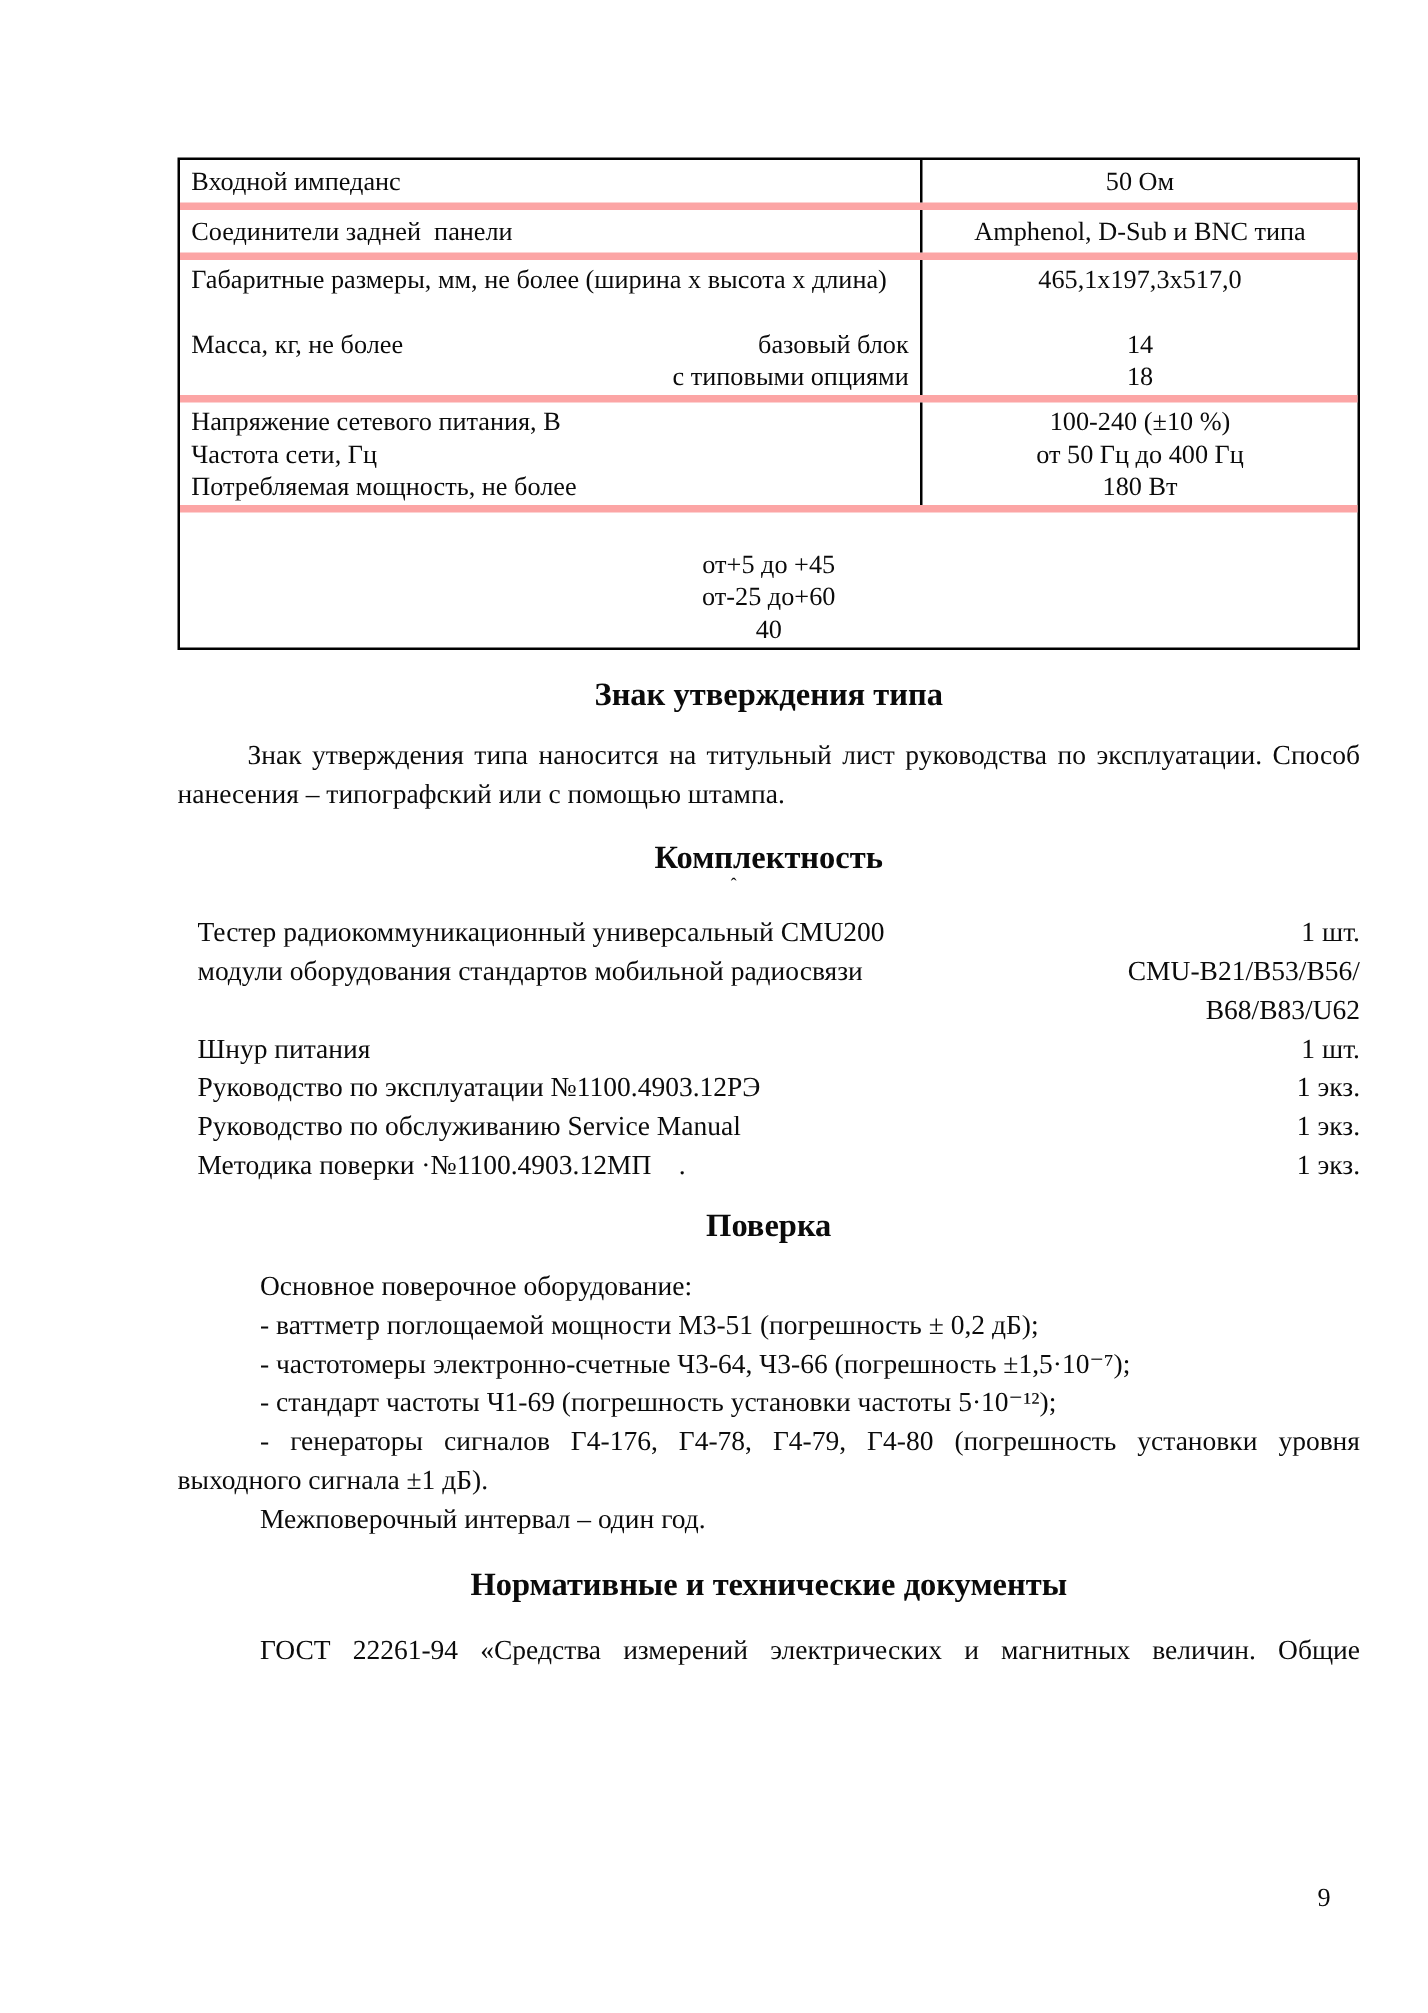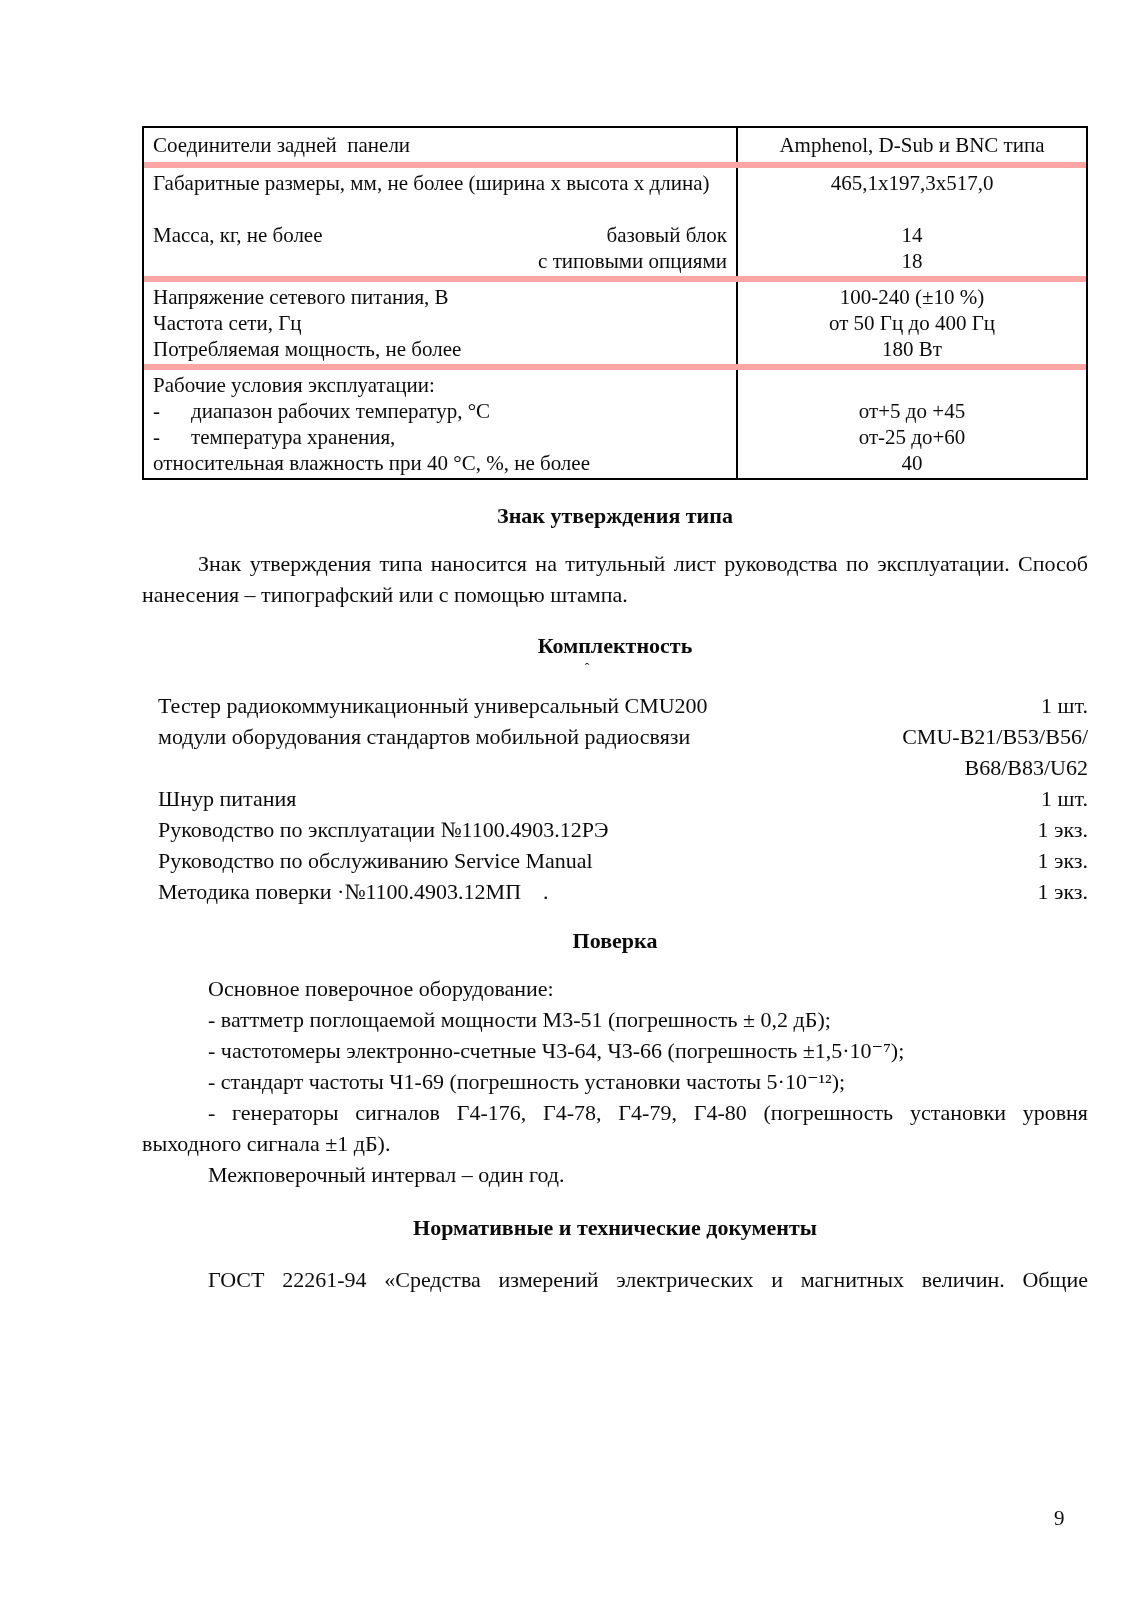--- a/index.html
+++ b/index.html
@@ -19,21 +19,21 @@
   .tleft{width:594px;border-right:2px solid #000;padding:2px 9px;}
   .tright{flex:1;text-align:center;padding:2px 6px;}
   .t-single .tleft,.t-single .tright{padding-top:4px;padding-bottom:4px;line-height:26px;}
   .lline{height:26px;line-height:26px;white-space:nowrap;}
   .jline2{text-align:justify;min-height:52px;line-height:26px;}
   .flexline{display:flex;justify-content:space-between;}
   .rightline{text-align:right;}
   .dash{display:inline-block;width:38px;}
 
   
-  .sec-h{font-weight:bold;text-align:center;font-size:22px;margin:22px 0 18px;line-height:28px;}
+  .sec-h{font-weight:bold;text-align:center;font-size:26px;margin:22px 0 18px;line-height:28px;}
   .caret-mark{text-align:center;height:12px;line-height:10px;font-size:14px;margin:-14px 0 0 -56px;}
   p{margin:0;line-height:31px;}
   .just{text-align:justify;}
   .ind{text-indent:56px;}
   .ind2{text-indent:66px;}
   .stretch{text-align-last:justify;}
 
   
   .klist{margin-top:14px;}
   .kline{display:flex;height:31px;line-height:31px;}
@@ -44,20 +44,24 @@
   .h-norm{margin:24px 0 22px;}
   .page-num{position:absolute;left:1054px;top:1506px;font-size:21px;}
 </style>
 </head>
 <body>
 
 <div class="content">
 
   <div class="spec-table">
 
+    <div class="trow t-single">
+      <div class="tcell tleft">Входной импеданс</div>
+      <div class="tcell tright">50 Ом</div>
+    </div>
 
     <div class="trow t-single">
       <div class="tcell tleft">Соединители задней&nbsp; панели</div>
       <div class="tcell tright">Amphenol, D-Sub и BNC типа</div>
     </div>
 
     <div class="trow">
       <div class="tcell tleft">
         <div class="jline2">Габаритные размеры, мм, не более (ширина х высота х длина)</div>
         <div class="lline flexline">
@@ -82,26 +86,20 @@
       </div>
       <div class="tcell tright">
         <div class="lline">100-240 (±10 %)</div>
         <div class="lline">от 50 Гц до 400 Гц</div>
         <div class="lline">180 Вт</div>
       </div>
     </div>
 
 
     <div class="trow">
-      <div class="tcell tleft">
-        <div class="lline">Рабочие условия эксплуатации:</div>
-        <div class="lline"><span class="dash">-</span><span>диапазон рабочих температур, °С</span></div>
-        <div class="lline"><span class="dash">-</span><span>температура хранения,</span></div>
-        <div class="lline"><span>относительная влажность при 40 °С, %, не более</span></div>
-      </div>
       <div class="tcell tright">
         <div class="lline"></div>
         <div class="lline">от+5 до +45</div>
         <div class="lline">от-25 до+60</div>
         <div class="lline">40</div>
       </div>
     </div>
 
   </div>
 

